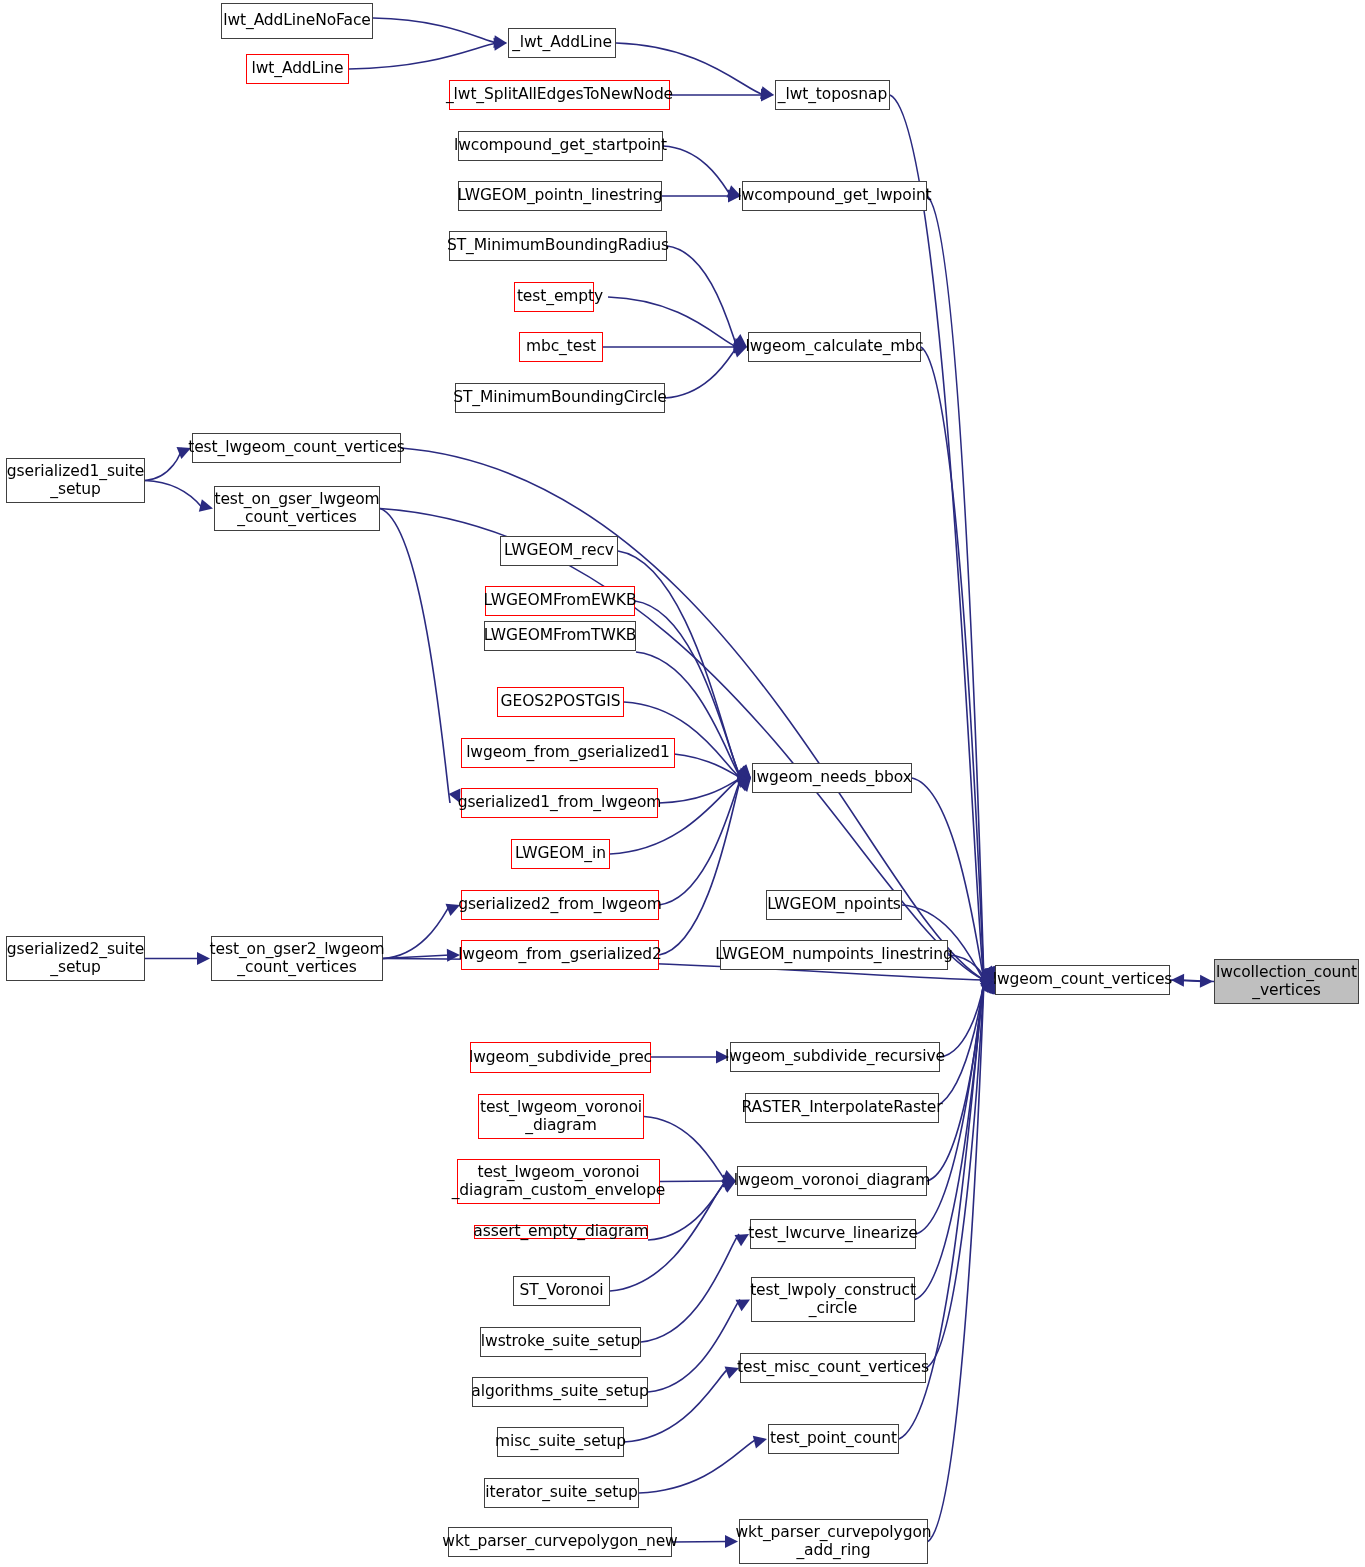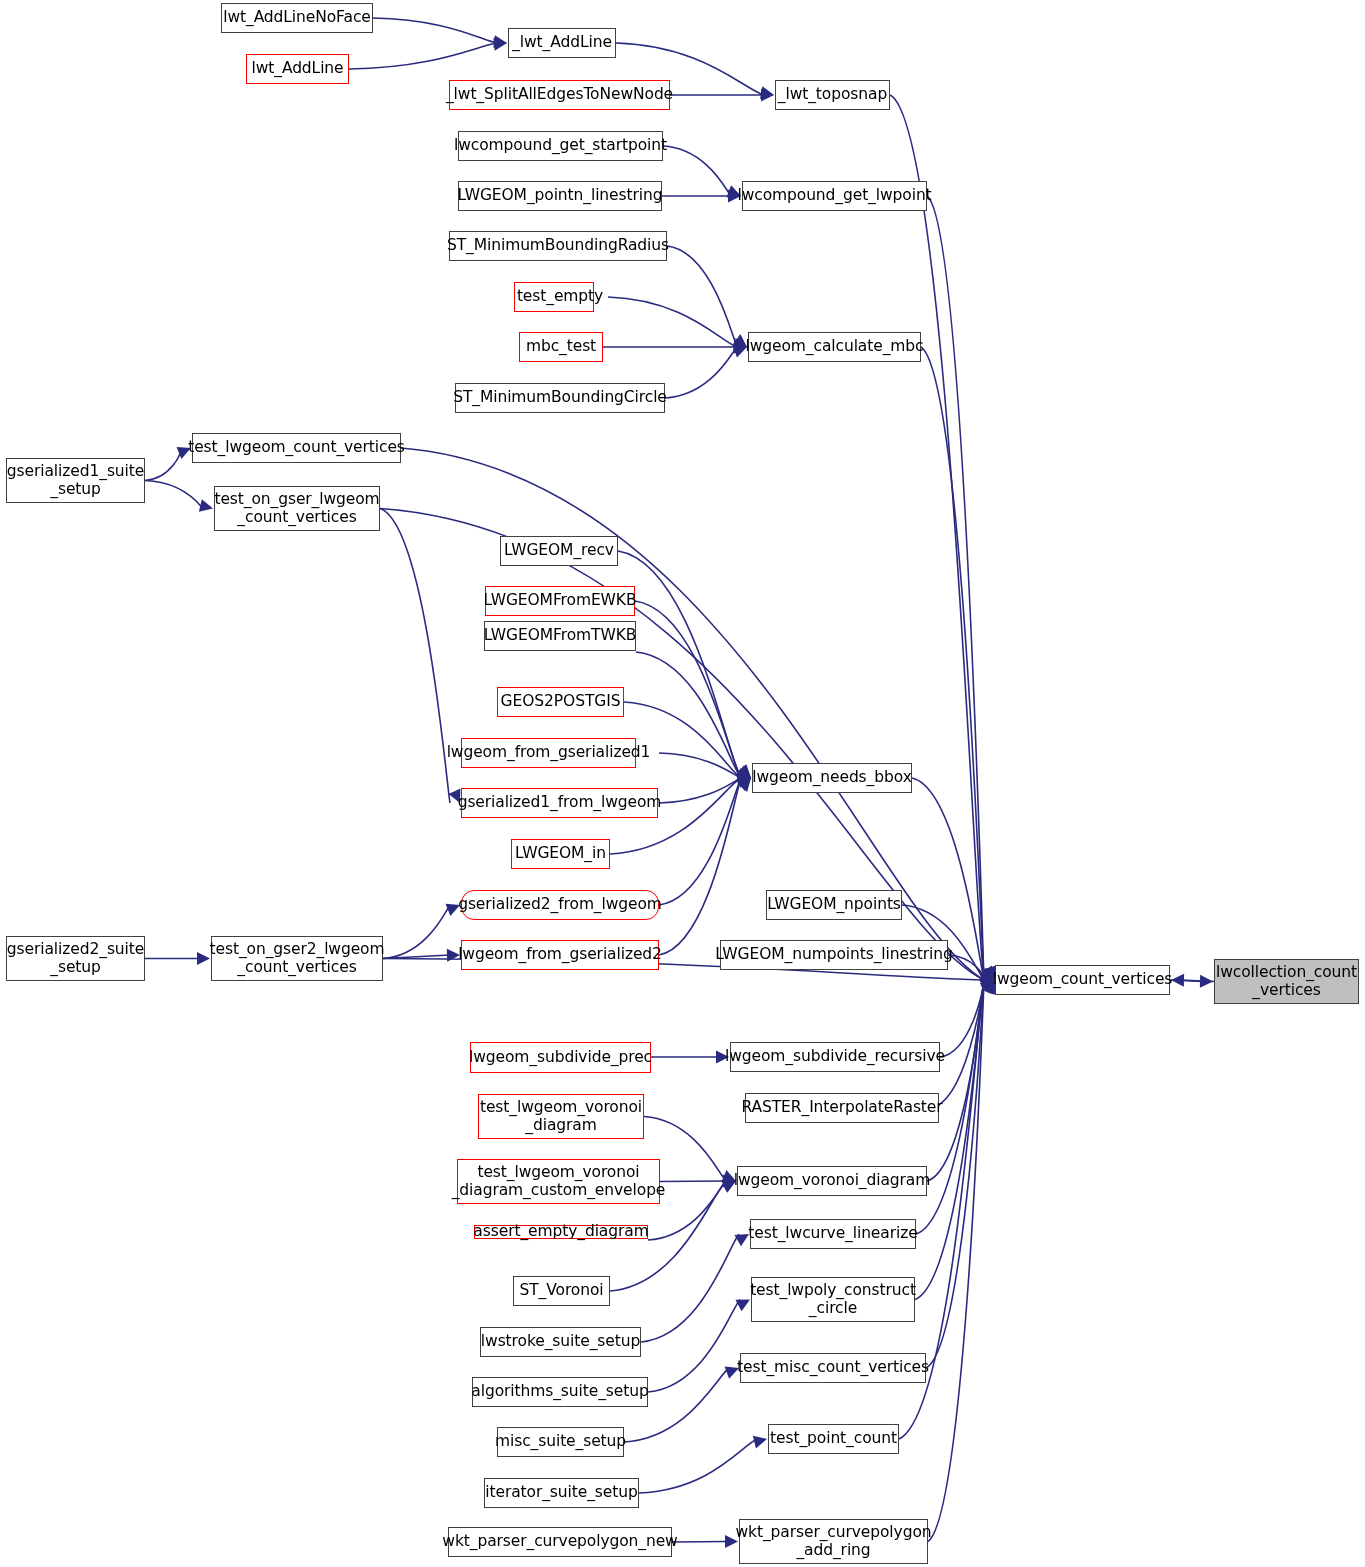--- a/index.html
+++ b/index.html
@@ -122,21 +122,21 @@
       <path d="M 639 1493 C 709.95 1490.2784 742.2 1445.3504 757 1439" fill="none" stroke="#2a2a80" stroke-width="1.6"></path>
       <polygon points="767,1439 752.8232260074025,1435.7954596019383 755.9303032859922,1448.418694955241" fill="#2a2a80"></polygon>
       <path d="M 899 1439 C 951.8 1415.8664 975.8 1033.9784 984 980" fill="none" stroke="#2a2a80" stroke-width="1.6"></path>
       <polygon points="994,980 983.5192068681447,990.069904434862 995.7674476687764,994.4265771664014" fill="#2a2a80"></polygon>
       <path d="M 672 1542 L 728 1541.5" fill="none" stroke="#2a2a80" stroke-width="1.6"></path>
       <polygon points="738,1541.5 724.9716030426708,1535.057106804994 725.0286472695976,1548.0569816488596" fill="#2a2a80"></polygon>
       <path d="M 928 1541.5 C 964.85 1515.1 981.6 1041.6 984 980" fill="none" stroke="#2a2a80" stroke-width="1.6"></path>
       <polygon points="994,980 984.8852421919147,991.321271576106 997.5881625760336,994.084569192132" fill="#2a2a80"></polygon>
     </svg>
   <div id="nodes">
-      <div class="node" style="left: 221px; top: 3px; width: 152px; height: 30px;"><span>lwt_AddLineNoFace</span></div>
+      <div class="node" style="left: 221px; top: 3px; width: 152px; height: 36px;"><span>lwt_AddLineNoFace</span></div>
       <div class="node" style="left: 508px; top: 28px; width: 108px; height: 30px;"><span>_lwt_AddLine</span></div>
       <div class="node red" style="left: 246px; top: 54px; width: 103px; height: 30px; border-color: rgb(255, 0, 0);"><span>lwt_AddLine</span></div>
       <div class="node red" style="left: 449px; top: 80px; width: 221px; height: 30px; border-color: rgb(255, 0, 0);"><span>_lwt_SplitAllEdgesToNewNode</span></div>
       <div class="node" style="left: 775px; top: 80px; width: 115px; height: 30px;"><span>_lwt_toposnap</span></div>
       <div class="node" style="left: 458px; top: 131px; width: 205px; height: 30px;"><span>lwcompound_get_startpoint</span></div>
       <div class="node" style="left: 458px; top: 181px; width: 204px; height: 30px;"><span>LWGEOM_pointn_linestring</span></div>
       <div class="node" style="left: 742px; top: 181px; width: 185px; height: 30px;"><span>lwcompound_get_lwpoint</span></div>
       <div class="node" style="left: 449px; top: 231px; width: 218px; height: 30px;"><span>ST_MinimumBoundingRadius</span></div>
       <div class="node red" style="left: 514px; top: 282px; width: 80px; height: 30px; border-color: rgb(255, 0, 0); padding-left: 12px;"><span>test_empty</span></div>
       <div class="node red" style="left: 519px; top: 332px; width: 84px; height: 30px; border-color: rgb(255, 0, 0);"><span>mbc_test</span></div>
@@ -144,25 +144,25 @@
       <div class="node" style="left: 455px; top: 383px; width: 210px; height: 30px;"><span>ST_MinimumBoundingCircle</span></div>
       <div class="node" style="left: 192px; top: 433px; width: 209px; height: 30px;"><span>test_lwgeom_count_vertices</span></div>
       <div class="node" style="left: 6px; top: 458px; width: 139px; height: 45px;"><span>gserialized1_suite
 _setup</span></div>
       <div class="node" style="left: 214px; top: 486px; width: 166px; height: 45px;"><span>test_on_gser_lwgeom
 _count_vertices</span></div>
       <div class="node" style="left: 500px; top: 536px; width: 118px; height: 30px;"><span>LWGEOM_recv</span></div>
       <div class="node red" style="left: 485px; top: 586px; width: 150px; height: 30px; border-color: rgb(255, 0, 0);"><span>LWGEOMFromEWKB</span></div>
       <div class="node" style="left: 484px; top: 621px; width: 152px; height: 30px;"><span>LWGEOMFromTWKB</span></div>
       <div class="node red" style="left: 497px; top: 687px; width: 127px; height: 30px; border-color: rgb(255, 0, 0);"><span>GEOS2POSTGIS</span></div>
-      <div class="node red" style="left: 461px; top: 738px; width: 175px; height: 30px; border-color: rgb(255, 0, 0); justify-content: center;"><span>lwgeom_from_gserialized1</span></div>
+      <div class="node red" style="left: 461px; top: 738px; width: 214px; height: 30px; border-color: rgb(255, 0, 0); justify-content: center;"><span>lwgeom_from_gserialized1</span></div>
       <div class="node" style="left: 752px; top: 763px; width: 160px; height: 30px;"><span>lwgeom_needs_bbox</span></div>
       <div class="node red" style="left: 461px; top: 788px; width: 197px; height: 30px; border-color: rgb(255, 0, 0);"><span>gserialized1_from_lwgeom</span></div>
       <div class="node red" style="left: 511px; top: 839px; width: 99px; height: 30px; border-color: rgb(255, 0, 0);"><span>LWGEOM_in</span></div>
-      <div class="node red" style="left: 461px; top: 890px; width: 198px; height: 30px; border-color: rgb(255, 0, 0); border-radius: 13px;"><span>gserialized2_from_lwgeom</span></div>
+      <div class="node red" style="left: 461px; top: 890px; width: 198px; height: 30px; border-color: rgb(255, 0, 0);"><span>gserialized2_from_lwgeom</span></div>
       <div class="node" style="left: 766px; top: 890px; width: 136px; height: 30px;"><span>LWGEOM_npoints</span></div>
       <div class="node" style="left: 720px; top: 940px; width: 228px; height: 30px;"><span>LWGEOM_numpoints_linestring</span></div>
       <div class="node" style="left: 6px; top: 936px; width: 139px; height: 45px;"><span>gserialized2_suite
 _setup</span></div>
       <div class="node" style="left: 211px; top: 936px; width: 172px; height: 45px;"><span>test_on_gser2_lwgeom
 _count_vertices</span></div>
       <div class="node red" style="left: 461px; top: 940px; width: 198px; height: 30px; border-color: rgb(255, 0, 0);"><span>lwgeom_from_gserialized2</span></div>
       <div class="node" style="left: 995px; top: 965px; width: 175px; height: 30px;"><span>lwgeom_count_vertices</span></div>
       <div class="node hl" style="left: 1214px; top: 959px; width: 145px; height: 45px; background: rgb(191, 191, 191);"><span>lwcollection_count
 _vertices</span></div>

